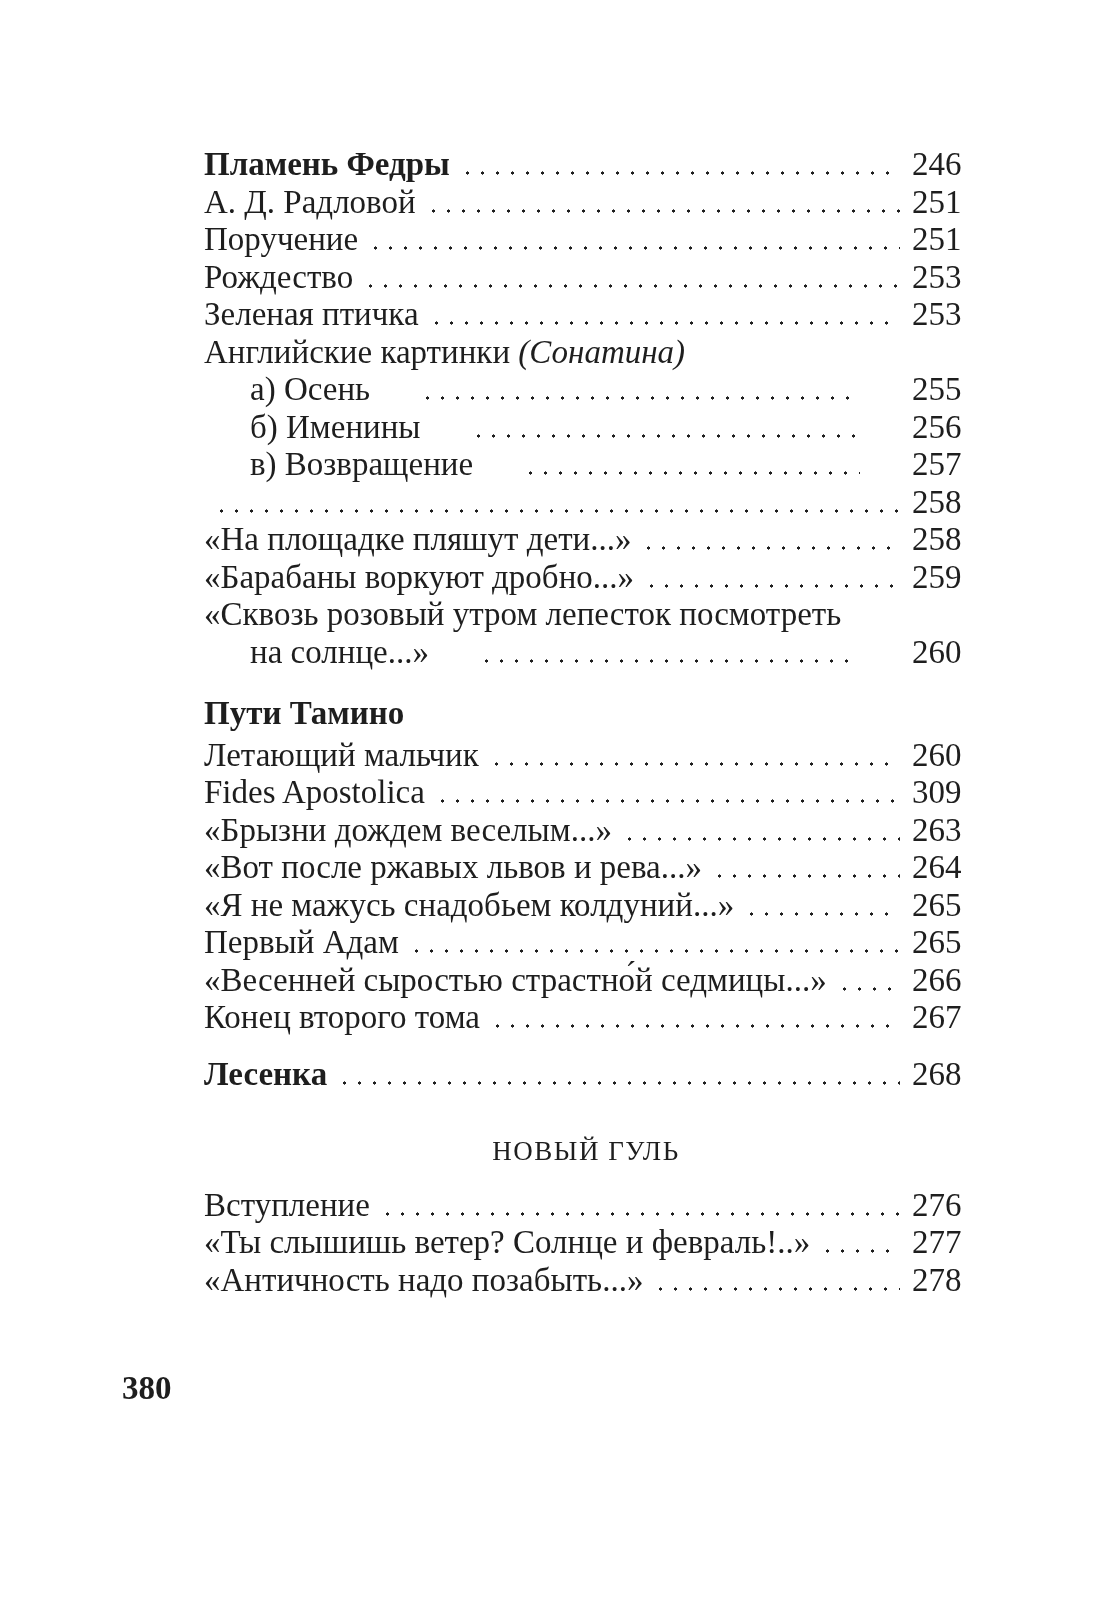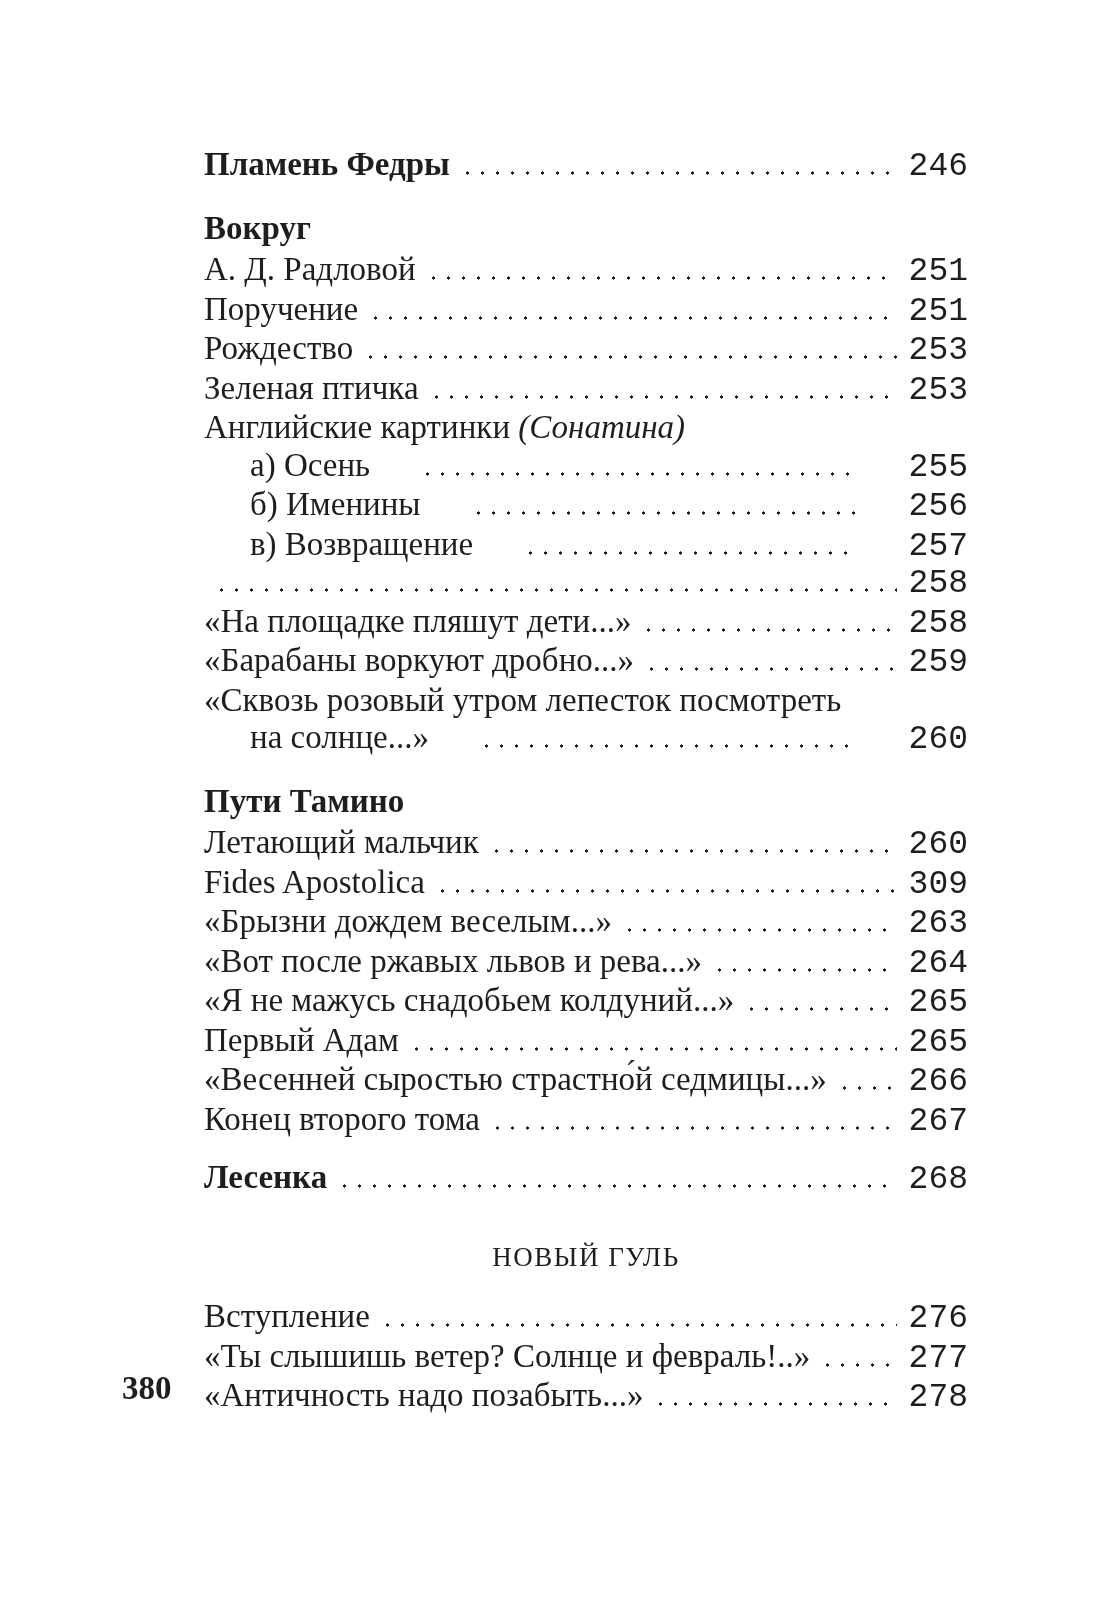--- a/index.html
+++ b/index.html
@@ -27,21 +27,21 @@
   .row.heading { font-weight: bold; margin-top: 24px; margin-bottom: 4px; }
   .row.chapter .t { font-weight: bold; }
   .row.mt { margin-top: 19px; }
   .row.indent { padding-left: 46px; gap: 40px; }
   .row.part {
     display: block;
     text-align: center;
     font-size: 27px;
     letter-spacing: 1.5px;
     margin-top: 40px;
-    margin-bottom: 22px;
+    margin-bottom: 16px;
   }
   .t em { font-style: italic; }
   .dots {
     flex: 1 1 auto;
     min-width: 0;
     height: 0;
     position: relative;
     overflow: visible;
   }
   .dots::before {
@@ -52,43 +52,39 @@
     top: -4px;
     height: 4px;
     background-image: radial-gradient(circle, #1e1e1e 1.45px, transparent 1.65px);
     background-size: 15px 4px;
     background-position: 0 center;
     background-repeat: repeat-x;
   }
   .pg {
     flex: 0 0 auto;
     min-width: 56px;
-    text-align: right;
-    font-family: Liberation Mono, monospace;
+    text-align: left;
   }
   .folio {
     position: absolute;
     left: 122px;
     top: 1370px;
     line-height: 37.5px;
     font-weight: bold;
   }
 </style>
 </head>
 <body>
 
 <main class="toc">
     <div class="row chapter">
       <span class="t">Пламень Федры</span>
       <span class="dots"></span>
       <span class="pg">246</span>
     </div>
-    <div class="row heading">
-      <span class="t">Вокруг</span>
-    </div>
     <div class="row entry">
       <span class="t">А. Д. Радловой</span>
       <span class="dots"></span>
       <span class="pg">251</span>
     </div>
     <div class="row entry">
       <span class="t">Поручение</span>
       <span class="dots"></span>
       <span class="pg">251</span>
     </div>

